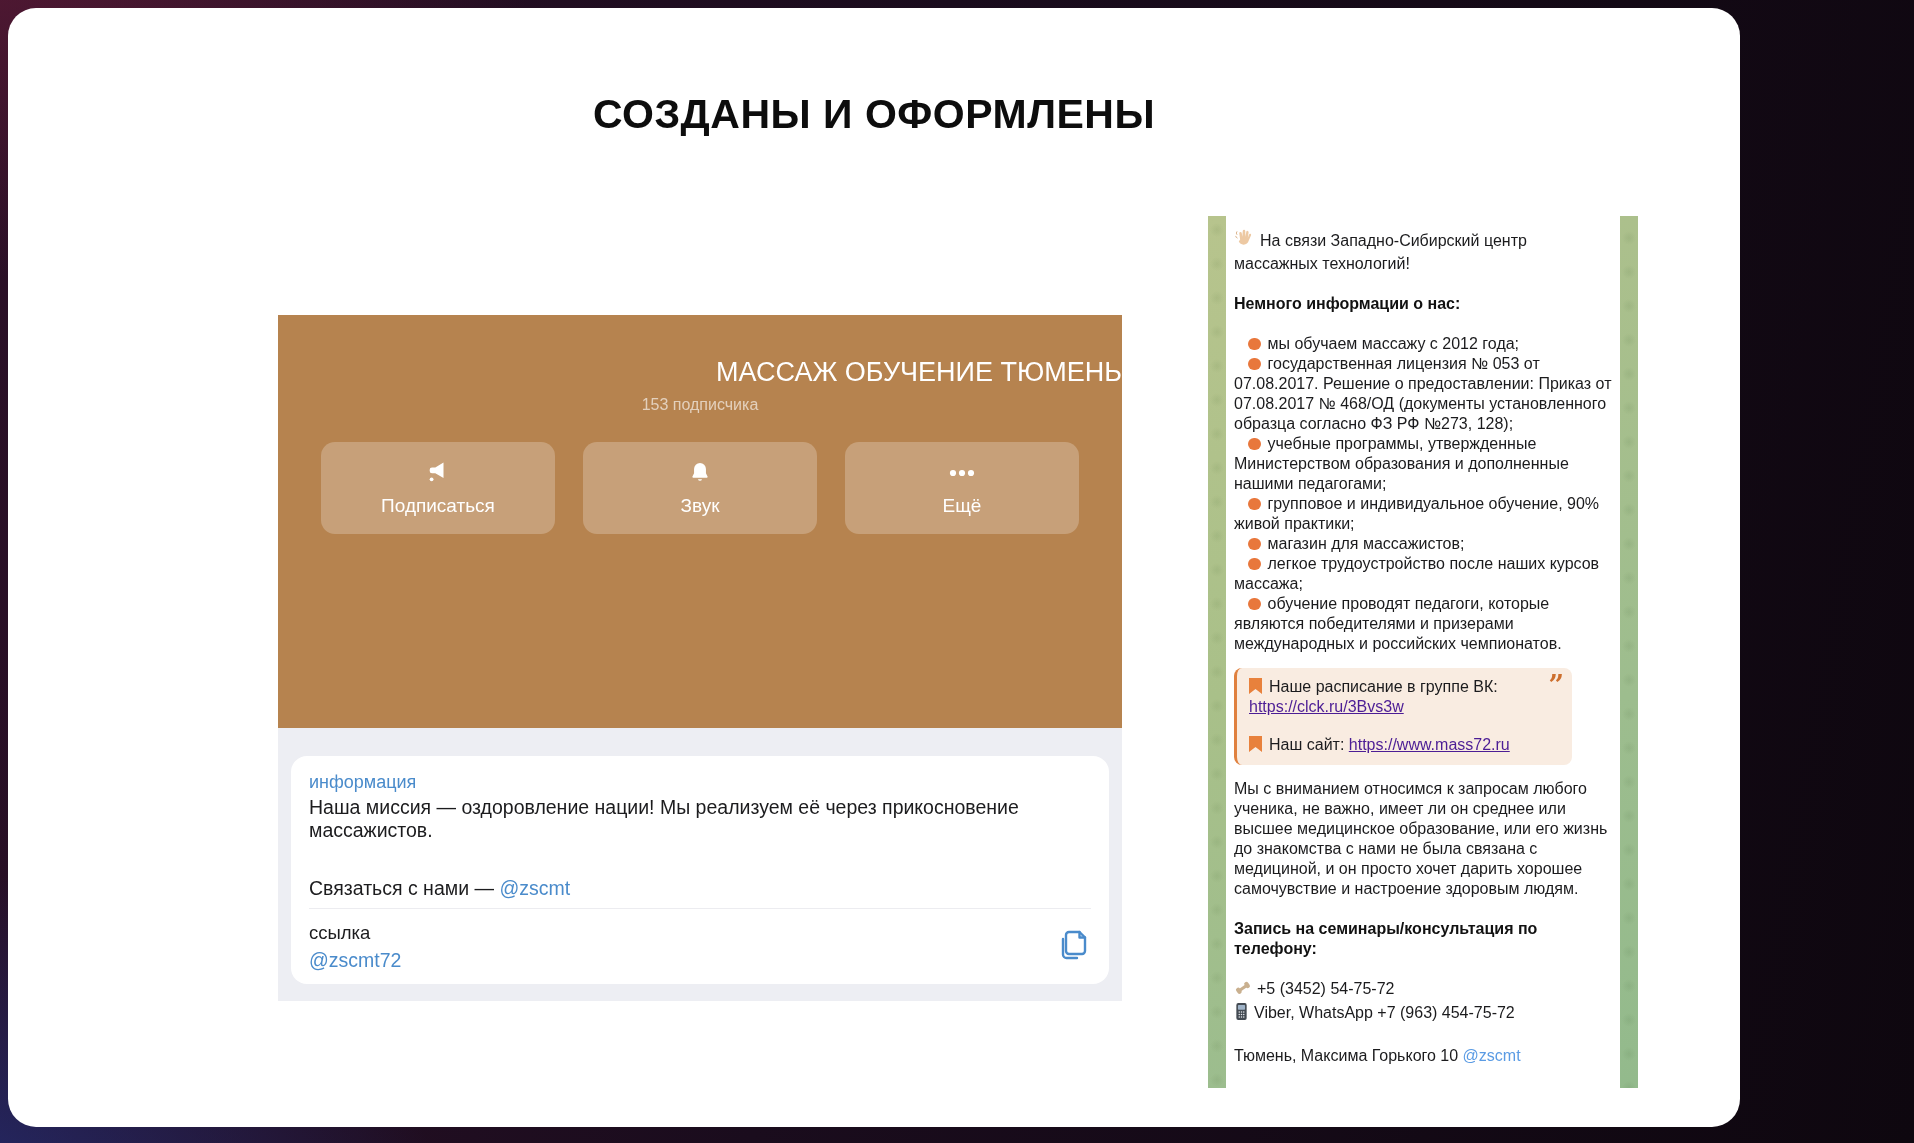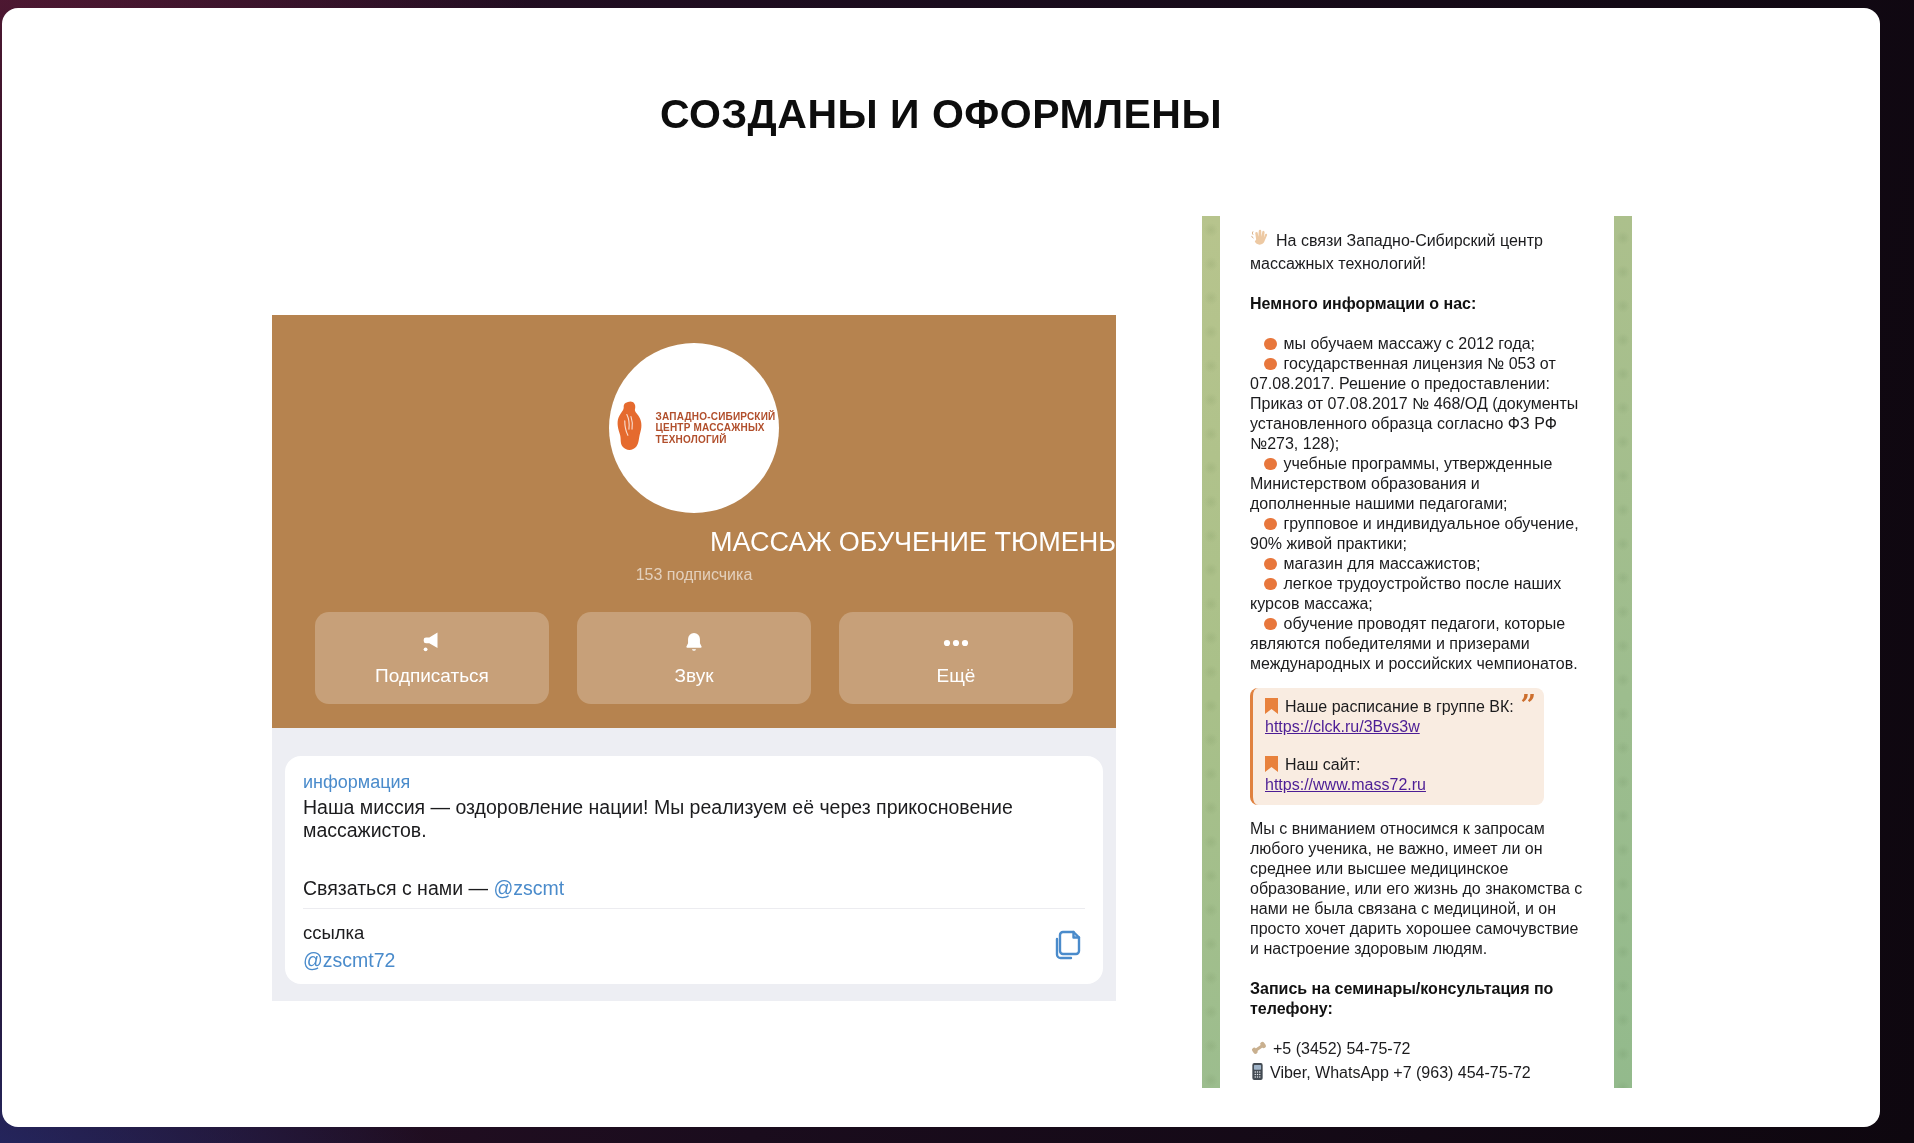--- a/index.html
+++ b/index.html
@@ -6,22 +6,22 @@
   html,body { width:1914px; height:1143px; }
   body {
     position:relative; overflow:hidden;
     font-family:"Liberation Sans", sans-serif;
     background:
       radial-gradient(1150px 720px at -4% -10%, #5c1b36 0%, rgba(92,27,54,0) 55%),
       radial-gradient(1050px 680px at -8% 110%, #22327e 0%, rgba(34,50,126,0) 58%),
       linear-gradient(100deg, #2b1027 0%, #1a0c1d 45%, #0e070f 100%);
   }
   .slide {
-    position:absolute; left:2px; top:8px; width:1878px; height:1119px;
-    background:#ffffff; border-radius:16px;
+    position:absolute; left:8px; top:8px; width:1732px; height:1119px;
+    background:#ffffff; border-radius:28px;
   }
   .slide-title {
     position:absolute; left:0; top:84px; width:100%;
     text-align:center; font-size:41px; line-height:44px; font-weight:800;
     color:#0d0d0d; letter-spacing:0.5px;
   }
 
   
   .tg-profile { position:absolute; left:270px; top:307px; width:844px; }
   .tg-header { height:413px; background:#b6834f; padding-top:28px; }
@@ -60,21 +60,21 @@
       linear-gradient(180deg, #b7c48d 0%, #a9c089 55%, #9cbd8e 100%);
     background-size:18px 34px, 100% 100%;
   }
   .chat-strip.right {
     background-image:
       radial-gradient(10px 10px at 9px 22px, rgba(60,95,45,0.10), rgba(60,95,45,0) 70%),
       linear-gradient(180deg, #acc08c 0%, #9dbd8e 55%, #93ba8c 100%);
     background-size:18px 34px, 100% 100%;
   }
   .chat-content {
-    flex:1; background:#ffffff; padding:12px 30px; overflow:hidden;
+    flex:1; background:#ffffff; padding:12px 8px; overflow:hidden;
     color:#1b1b1d; font-size:16px; line-height:20px;
   }
   .blk { margin-top:20px; }
   .b { font-weight:700; color:#111; }
   .bullet { margin:0; text-indent:14px; }
   .dot {
     display:inline-block; width:12.5px; height:12.5px; border-radius:50%;
     background:#e8773c; margin-right:7px; vertical-align:-1px;
   }
   .quote-block {
@@ -96,33 +96,20 @@
   .inline-ic { display:inline-block; vertical-align:-3px; margin-right:5px; }
 </style>
 </head>
 <body>
 
 <div class="slide">
   <div class="slide-title">СОЗДАНЫ И ОФОРМЛЕНЫ</div>
 
   <div class="tg-profile">
     <div class="tg-header">
-      <div class="logo-circle">
-        <span>
-          <svg width="36" height="52" viewBox="0 0 34 50">
-            <path d="M14 2 C18 0 22 3 21 8 C20 11 22 12 24 15 C27 19 28 25 26 31 C24 38 25 41 22 45 C19 49 12 49 9 45 C6 41 8 37 6 32 C4 26 3 20 6 15 C8 11 10 10 10 7 C10 4 11 3 14 2 Z" fill="#e56a2e"></path>
-            <path d="M13 14 q3 6 2 14 M17 16 q2 6 1 12 M11 20 q0 8 3 14" stroke="rgba(255,255,255,0.75)" stroke-width="1.1" fill="none" stroke-linecap="round"></path>
-          </svg>
-        </span>
-        <span class="logo-text">
-          <div>ЗАПАДНО-СИБИРСКИЙ</div>
-          <div>ЦЕНТР МАССАЖНЫХ</div>
-          <div>ТЕХНОЛОГИЙ</div>
-        </span>
-      </div>
       <div class="channel-name">МАССАЖ ОБУЧЕНИЕ ТЮМЕНЬ</div>
       <div class="channel-subs">153 подписчика</div>
       <div class="btn-row">
         <div class="tg-btn">
           <span class="ic">
             <svg width="28" height="28" viewBox="0 0 28 28">
               <path d="M19.5 3.5v15.6l-8.2-4.9H8a2.3 2.3 0 0 1-2.3-2.3v-1.2A2.3 2.3 0 0 1 8 8.4h3.3z" fill="#fff"></path>
               <circle cx="7.6" cy="20.3" r="1.9" fill="#fff"></circle>
             </svg>
           </span>

